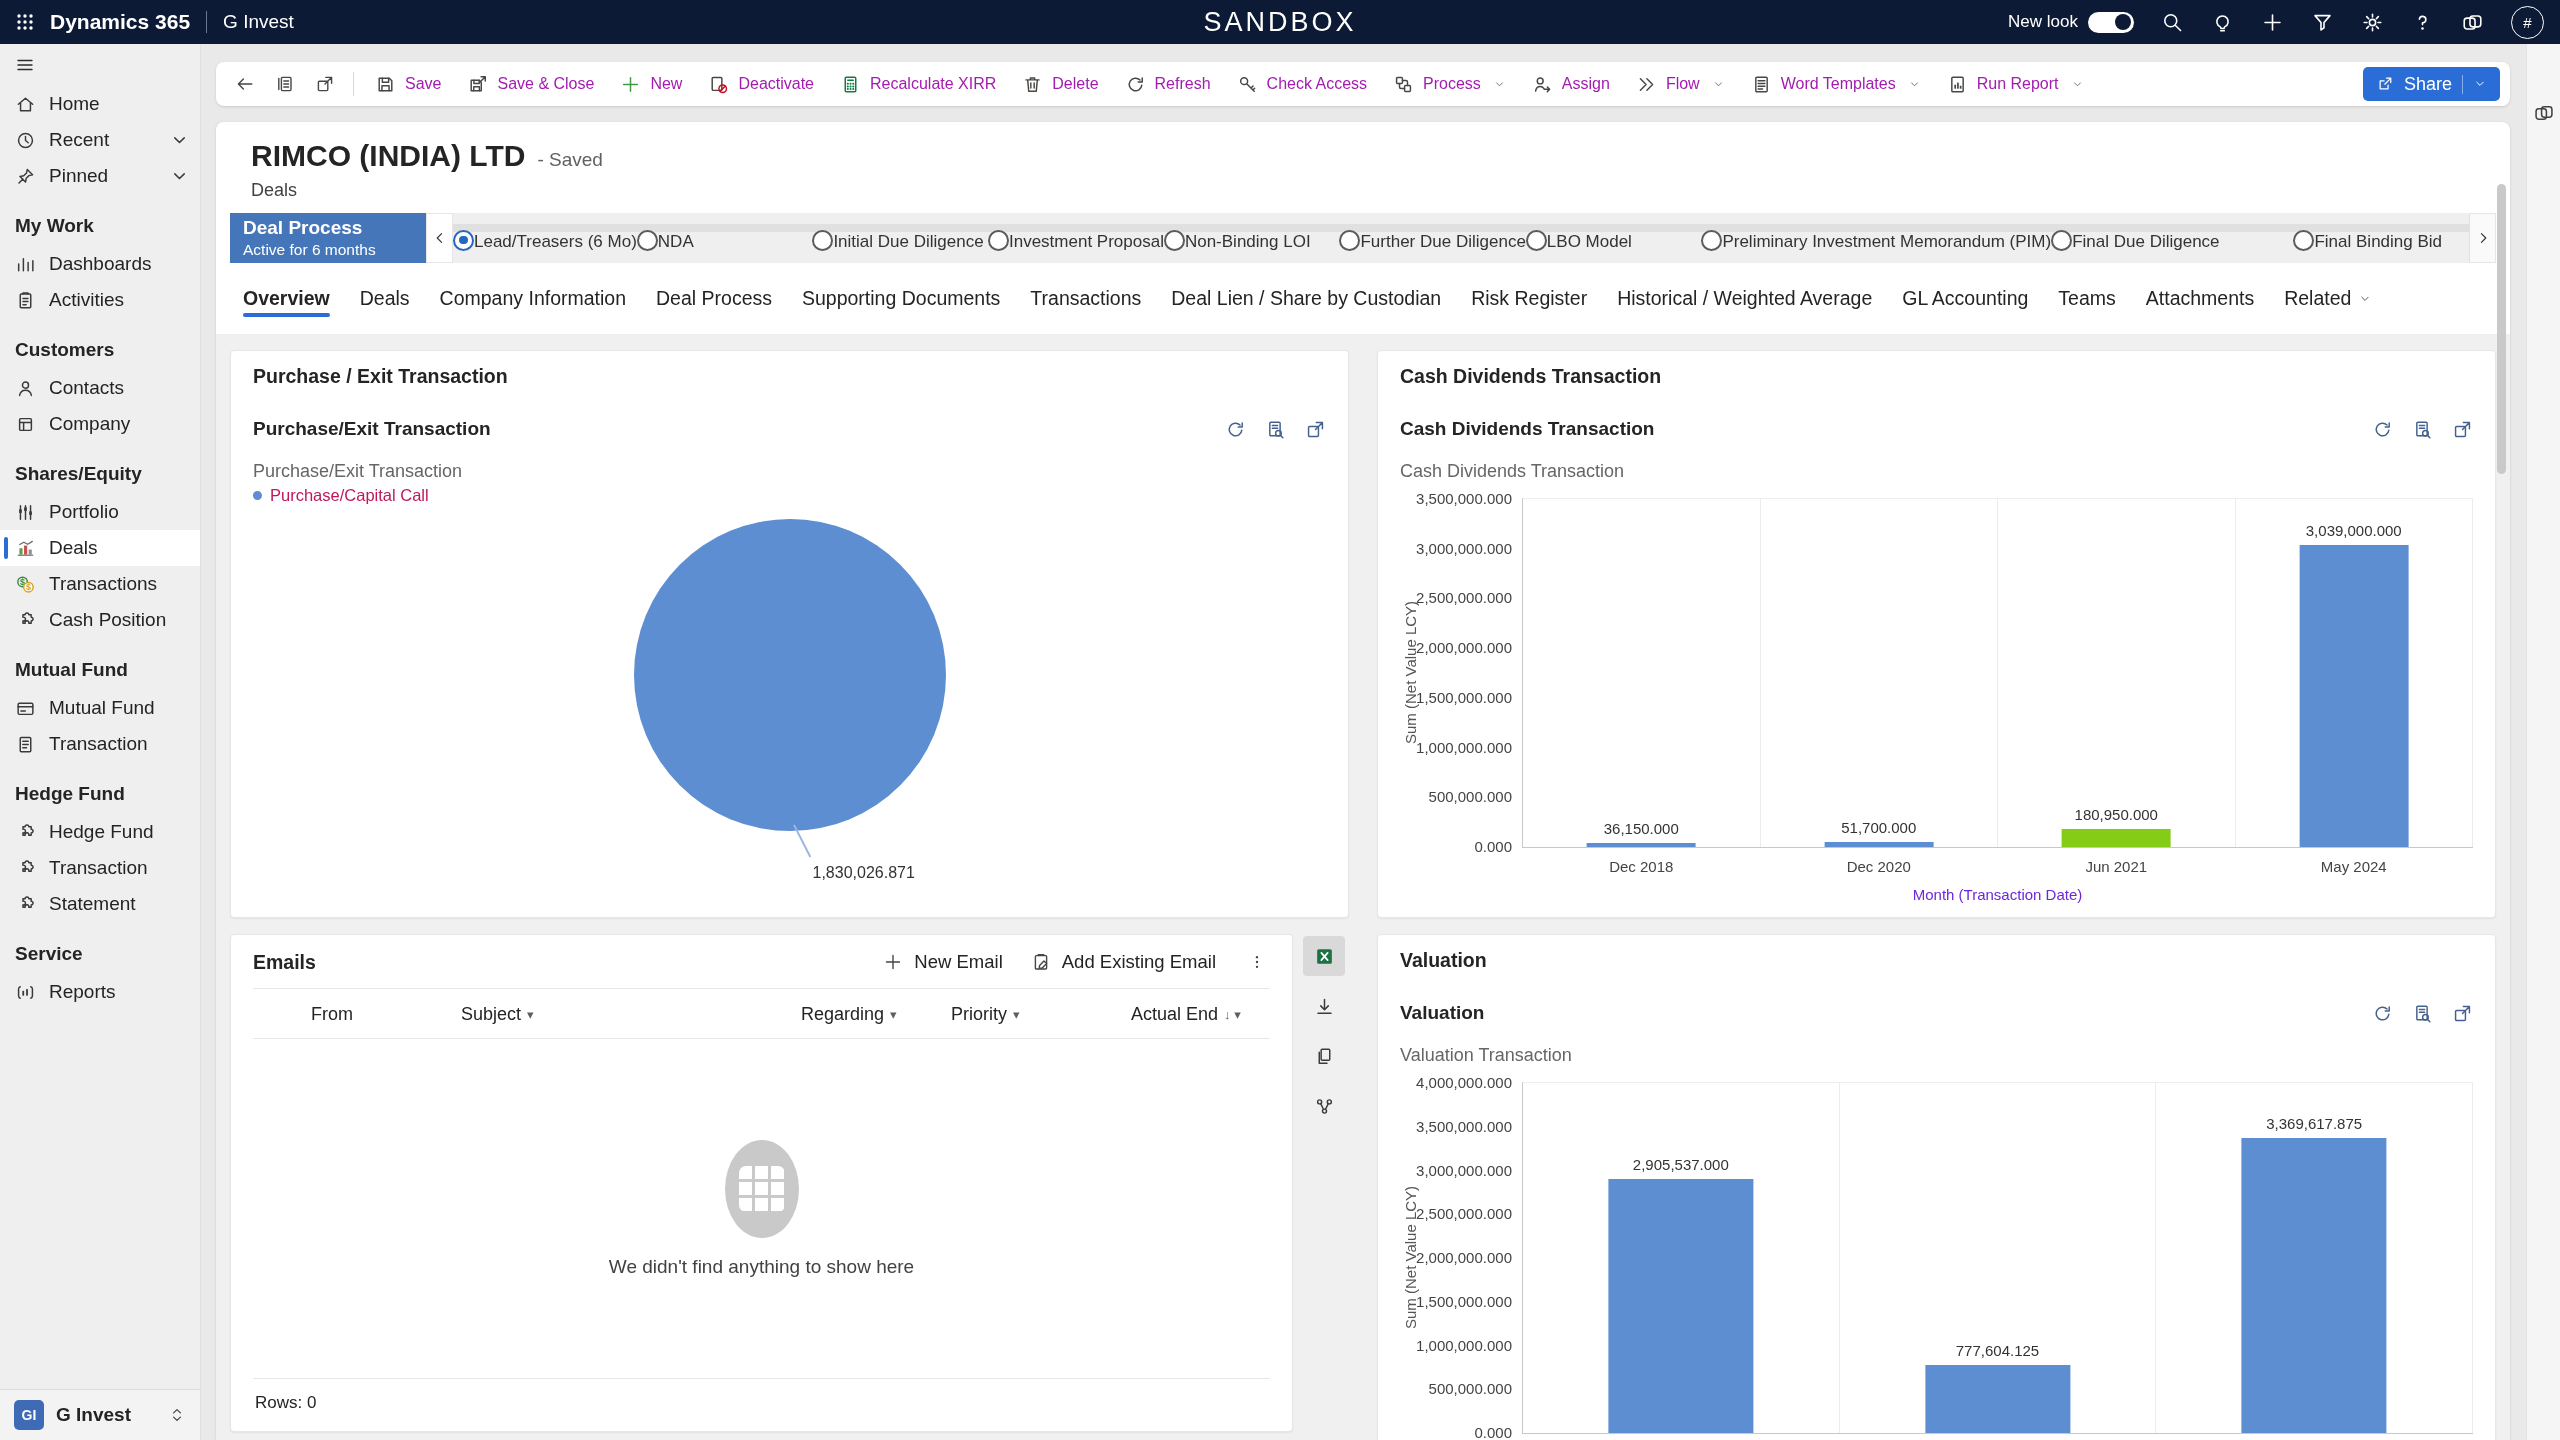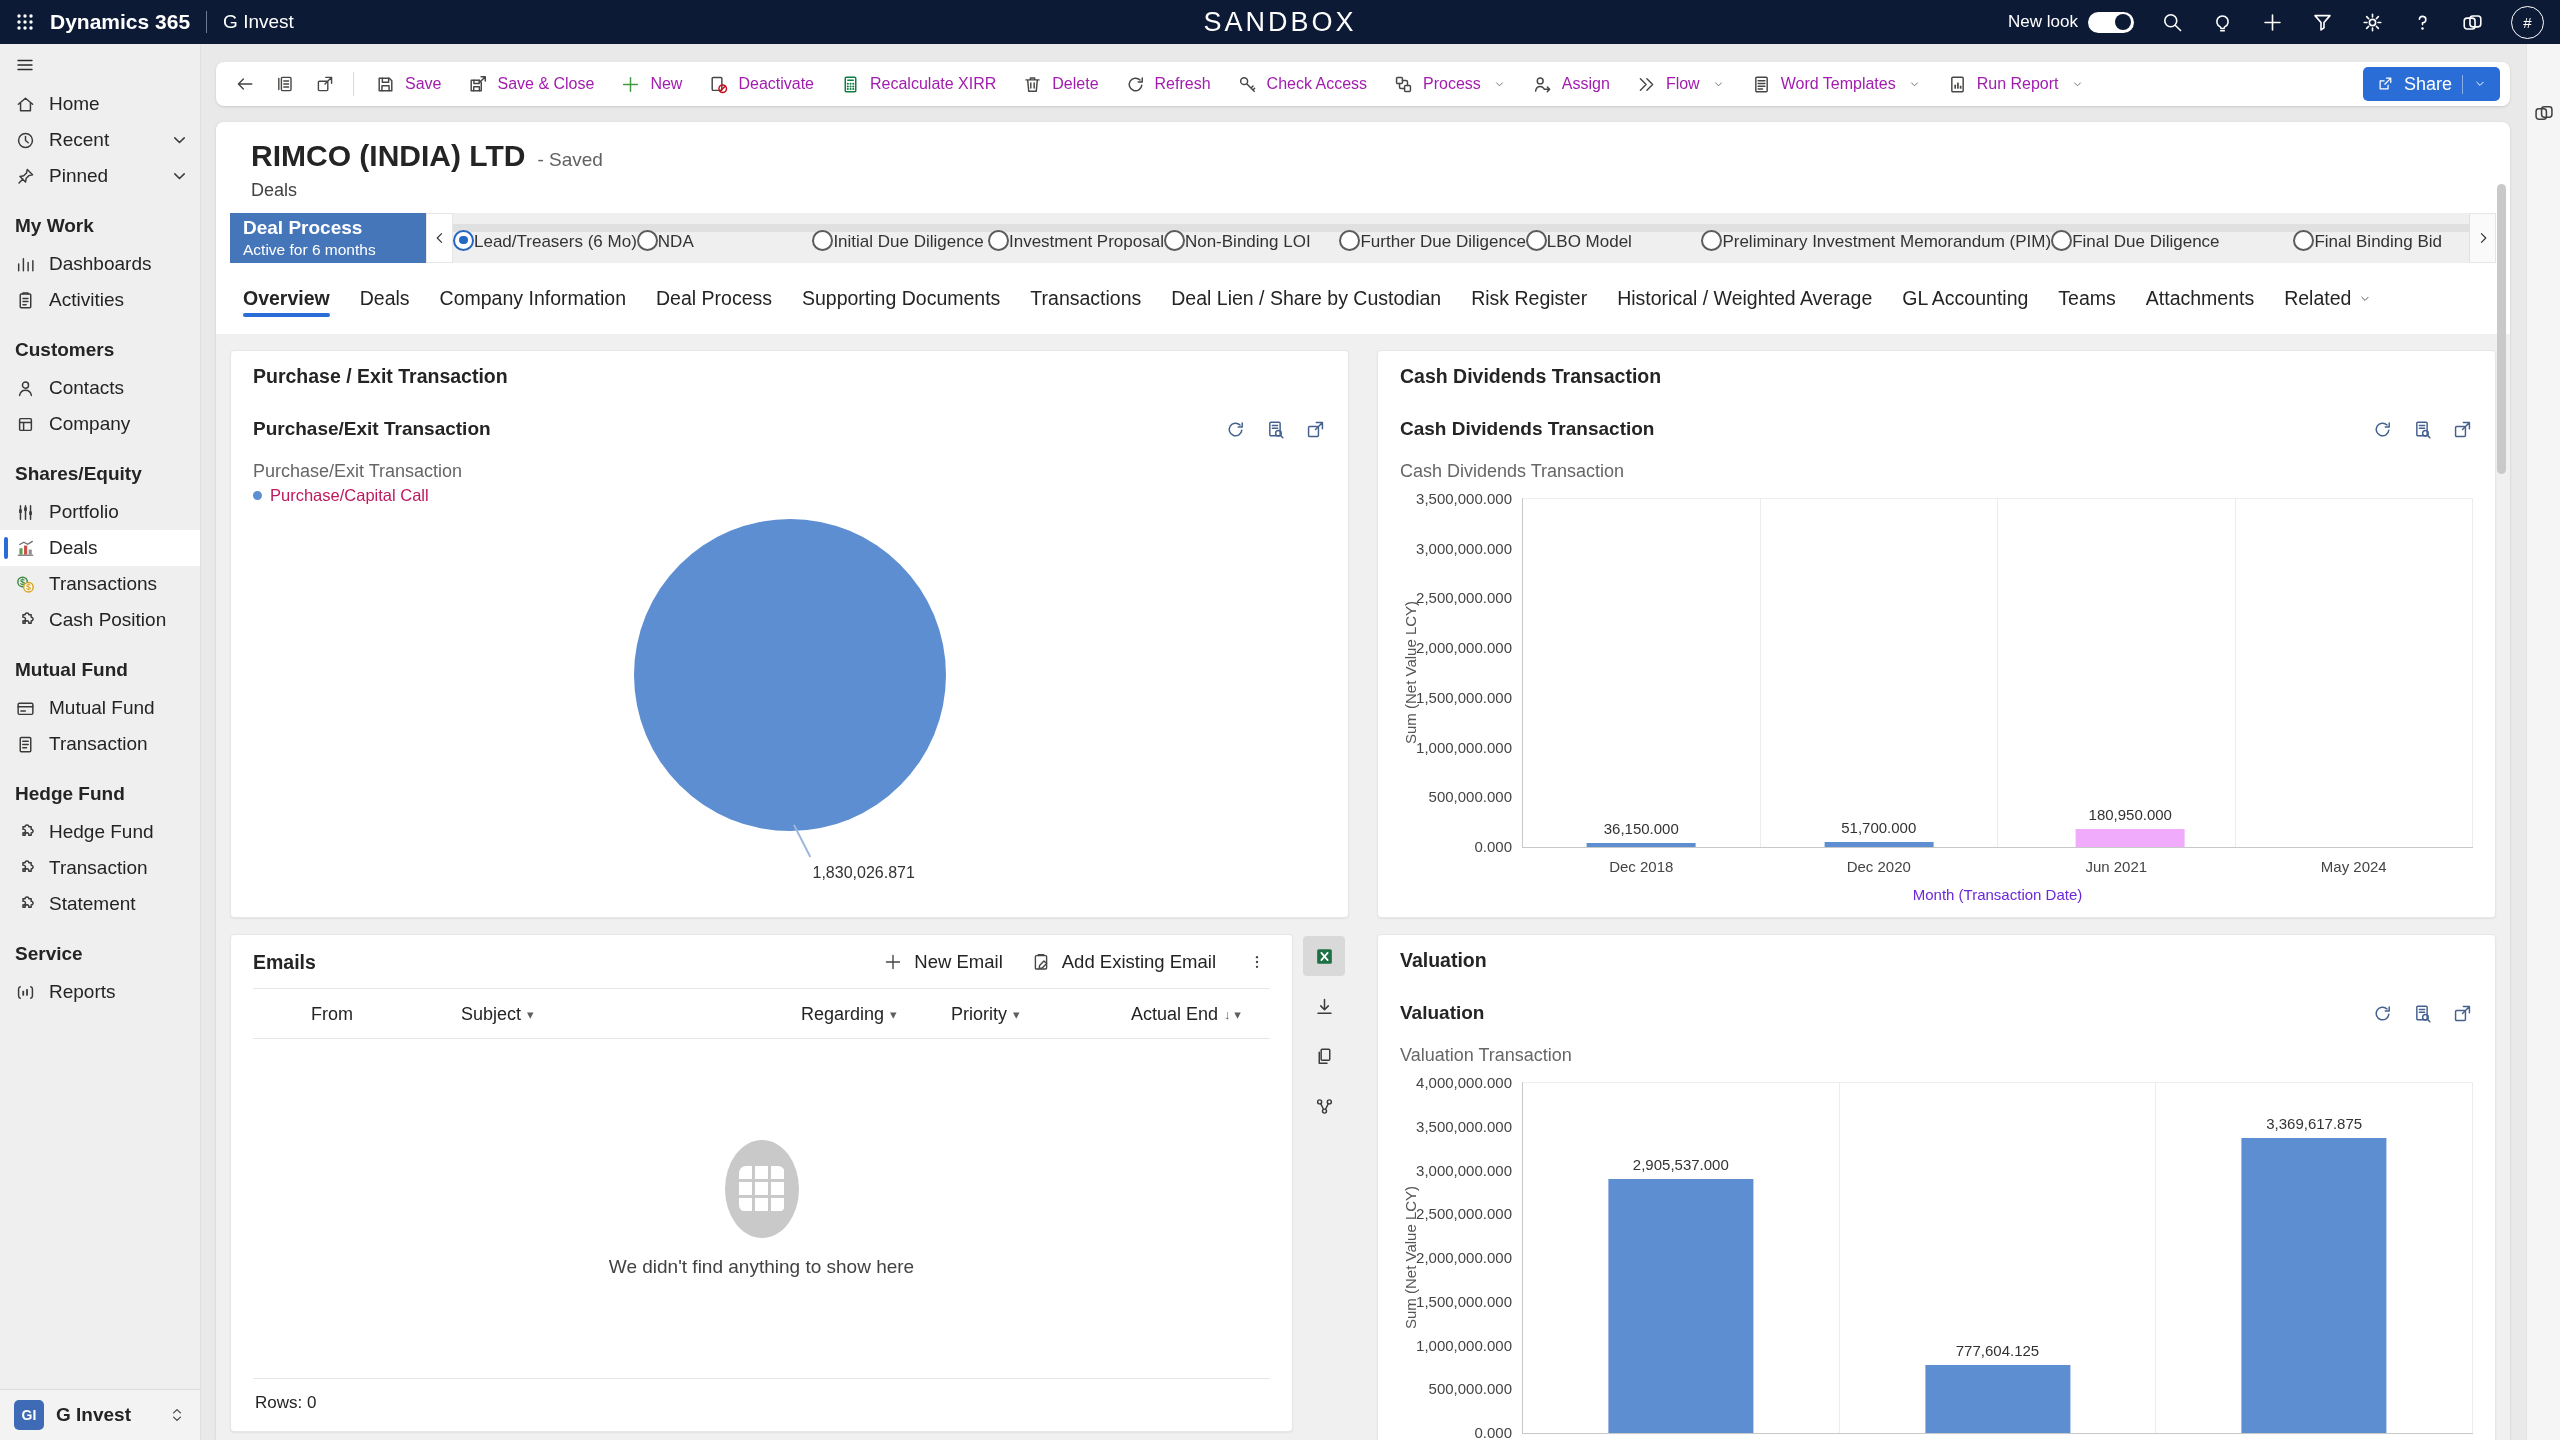--- a/index.html
+++ b/index.html
@@ -822,26 +822,29 @@
                     </div>
                     <span class="xtick">Dec 2018</span>
                   </div>
                   <div class="cell">
                     <div class="bar" style="height: 1.47714%; background: rgb(94, 142, 210);">
                       <span class="bval">51,700.000</span>
                     </div>
                     <span class="xtick">Dec 2020</span>
                   </div>
                   <div class="cell">
-                    <div class="bar" style="height: 5.17%; background: #f0abfc; margin-left: 14px;">
+                    <div class="bar" style="height: 5.17%; background: #84cc16;">
                       <span class="bval">180,950.000</span>
                     </div>
                     <span class="xtick">Jun 2021</span>
                   </div>
                   <div class="cell">
+                    <div class="bar" style="height: 86.8286%; background: rgb(94, 142, 210);">
+                      <span class="bval">3,039,000.000</span>
+                    </div>
                     <span class="xtick">May 2024</span>
                   </div>
                 </div>
               </div>
               <div class="xlab">Month (Transaction Date)</div>
             </div>
           </div>
       </section>
 
       <div class="emails-wrap">

